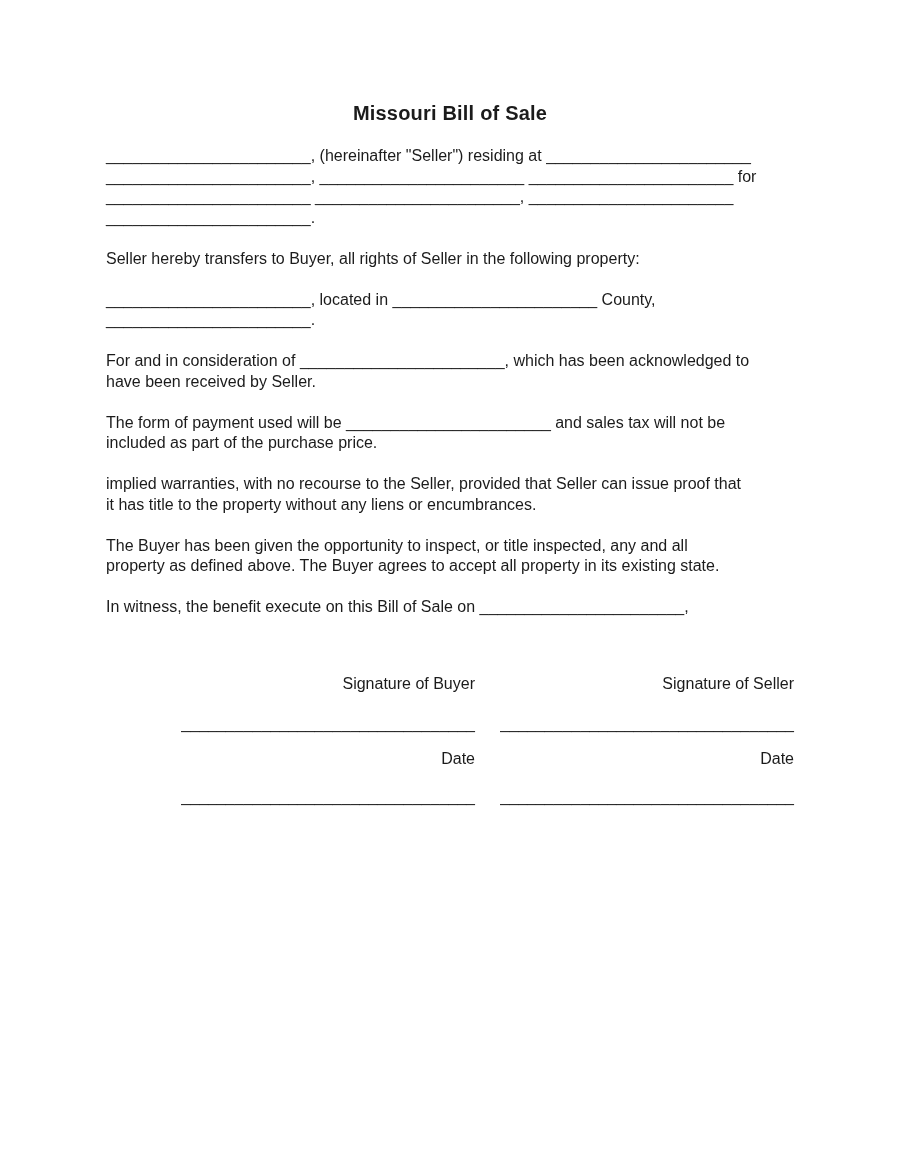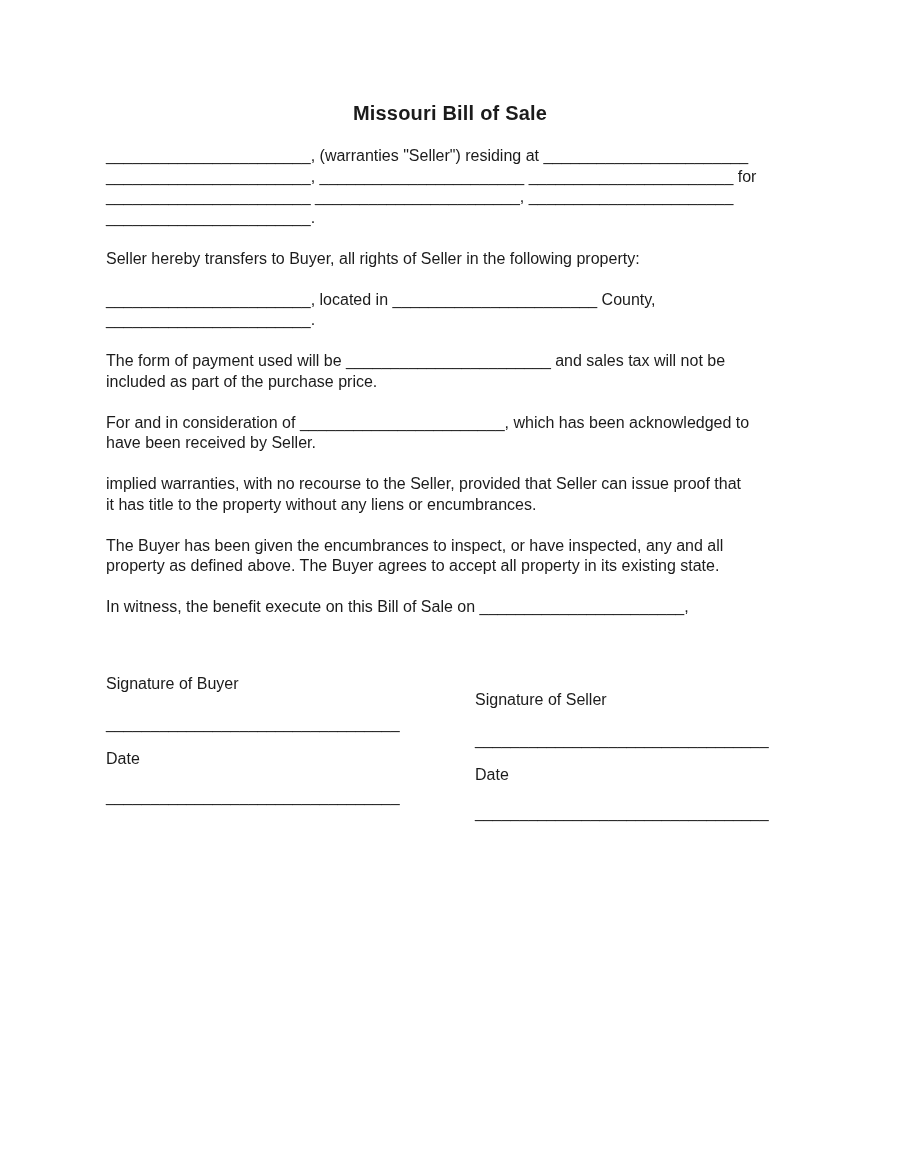--- a/index.html
+++ b/index.html
@@ -30,29 +30,29 @@
   }
   .para {
     margin: 0 0 20.5px 0;
   }
   .para .line {
     white-space: nowrap;
   }
   .signature-section {
     display: flex;
     margin-top: 56px;
+    text-align: right;
   }
   .sig-col {
     width: 369px;
     flex: 0 0 369px;
   }
   .sig-col.right {
     width: auto;
     flex: 1 1 auto;
-    margin-top: 16px;
   }
   .sig-label {
     line-height: 20px;
   }
   .sig-line {
     margin-top: 20px;
     white-space: nowrap;
     letter-spacing: 0;
   }
   .date-label {
@@ -65,52 +65,52 @@
   }
 </style>
 </head>
 <body>
 
 <div class="page">
 
   <h1 class="title">Missouri Bill of Sale</h1>
 
   <div class="para">
-    <div class="line">_______________________, (warranties "Seller") residing at _______________________</div>
+    <div class="line">_______________________, (hereinafter "Seller") residing at _______________________</div>
     <div class="line">_______________________, _______________________ _______________________ for</div>
     <div class="line">_______________________ _______________________, _______________________</div>
     <div class="line">_______________________.</div>
   </div>
 
   <div class="para">
     <div class="line">Seller hereby transfers to Buyer, all rights of Seller in the following property:</div>
   </div>
 
   <div class="para">
     <div class="line">_______________________, located in _______________________ County,</div>
     <div class="line">_______________________.</div>
   </div>
 
   <div class="para">
-    <div class="line">The form of payment used will be _______________________ and sales tax will not be</div>
-    <div class="line">included as part of the purchase price.</div>
+    <div class="line">For and in consideration of _______________________, which has been acknowledged to</div>
+    <div class="line">have been received by Seller.</div>
   </div>
 
   <div class="para">
-    <div class="line">For and in consideration of _______________________, which has been acknowledged to</div>
-    <div class="line">have been received by Seller.</div>
+    <div class="line">The form of payment used will be _______________________ and sales tax will not be</div>
+    <div class="line">included as part of the purchase price.</div>
   </div>
 
   <div class="para">
     <div class="line">implied warranties, with no recourse to the Seller, provided that Seller can issue proof that</div>
     <div class="line">it has title to the property without any liens or encumbrances.</div>
   </div>
 
   <div class="para">
-    <div class="line">The Buyer has been given the encumbrances to inspect, or have inspected, any and all</div>
+    <div class="line">The Buyer has been given the opportunity to inspect, or title inspected, any and all</div>
     <div class="line">property as defined above. The Buyer agrees to accept all property in its existing state.</div>
   </div>
 
   <div class="para">
     <div class="line">In witness, the benefit execute on this Bill of Sale on _______________________,</div>
   </div>
 
   <div class="signature-section">
     <div class="sig-col">
       <div class="sig-label">Signature of Buyer</div>

